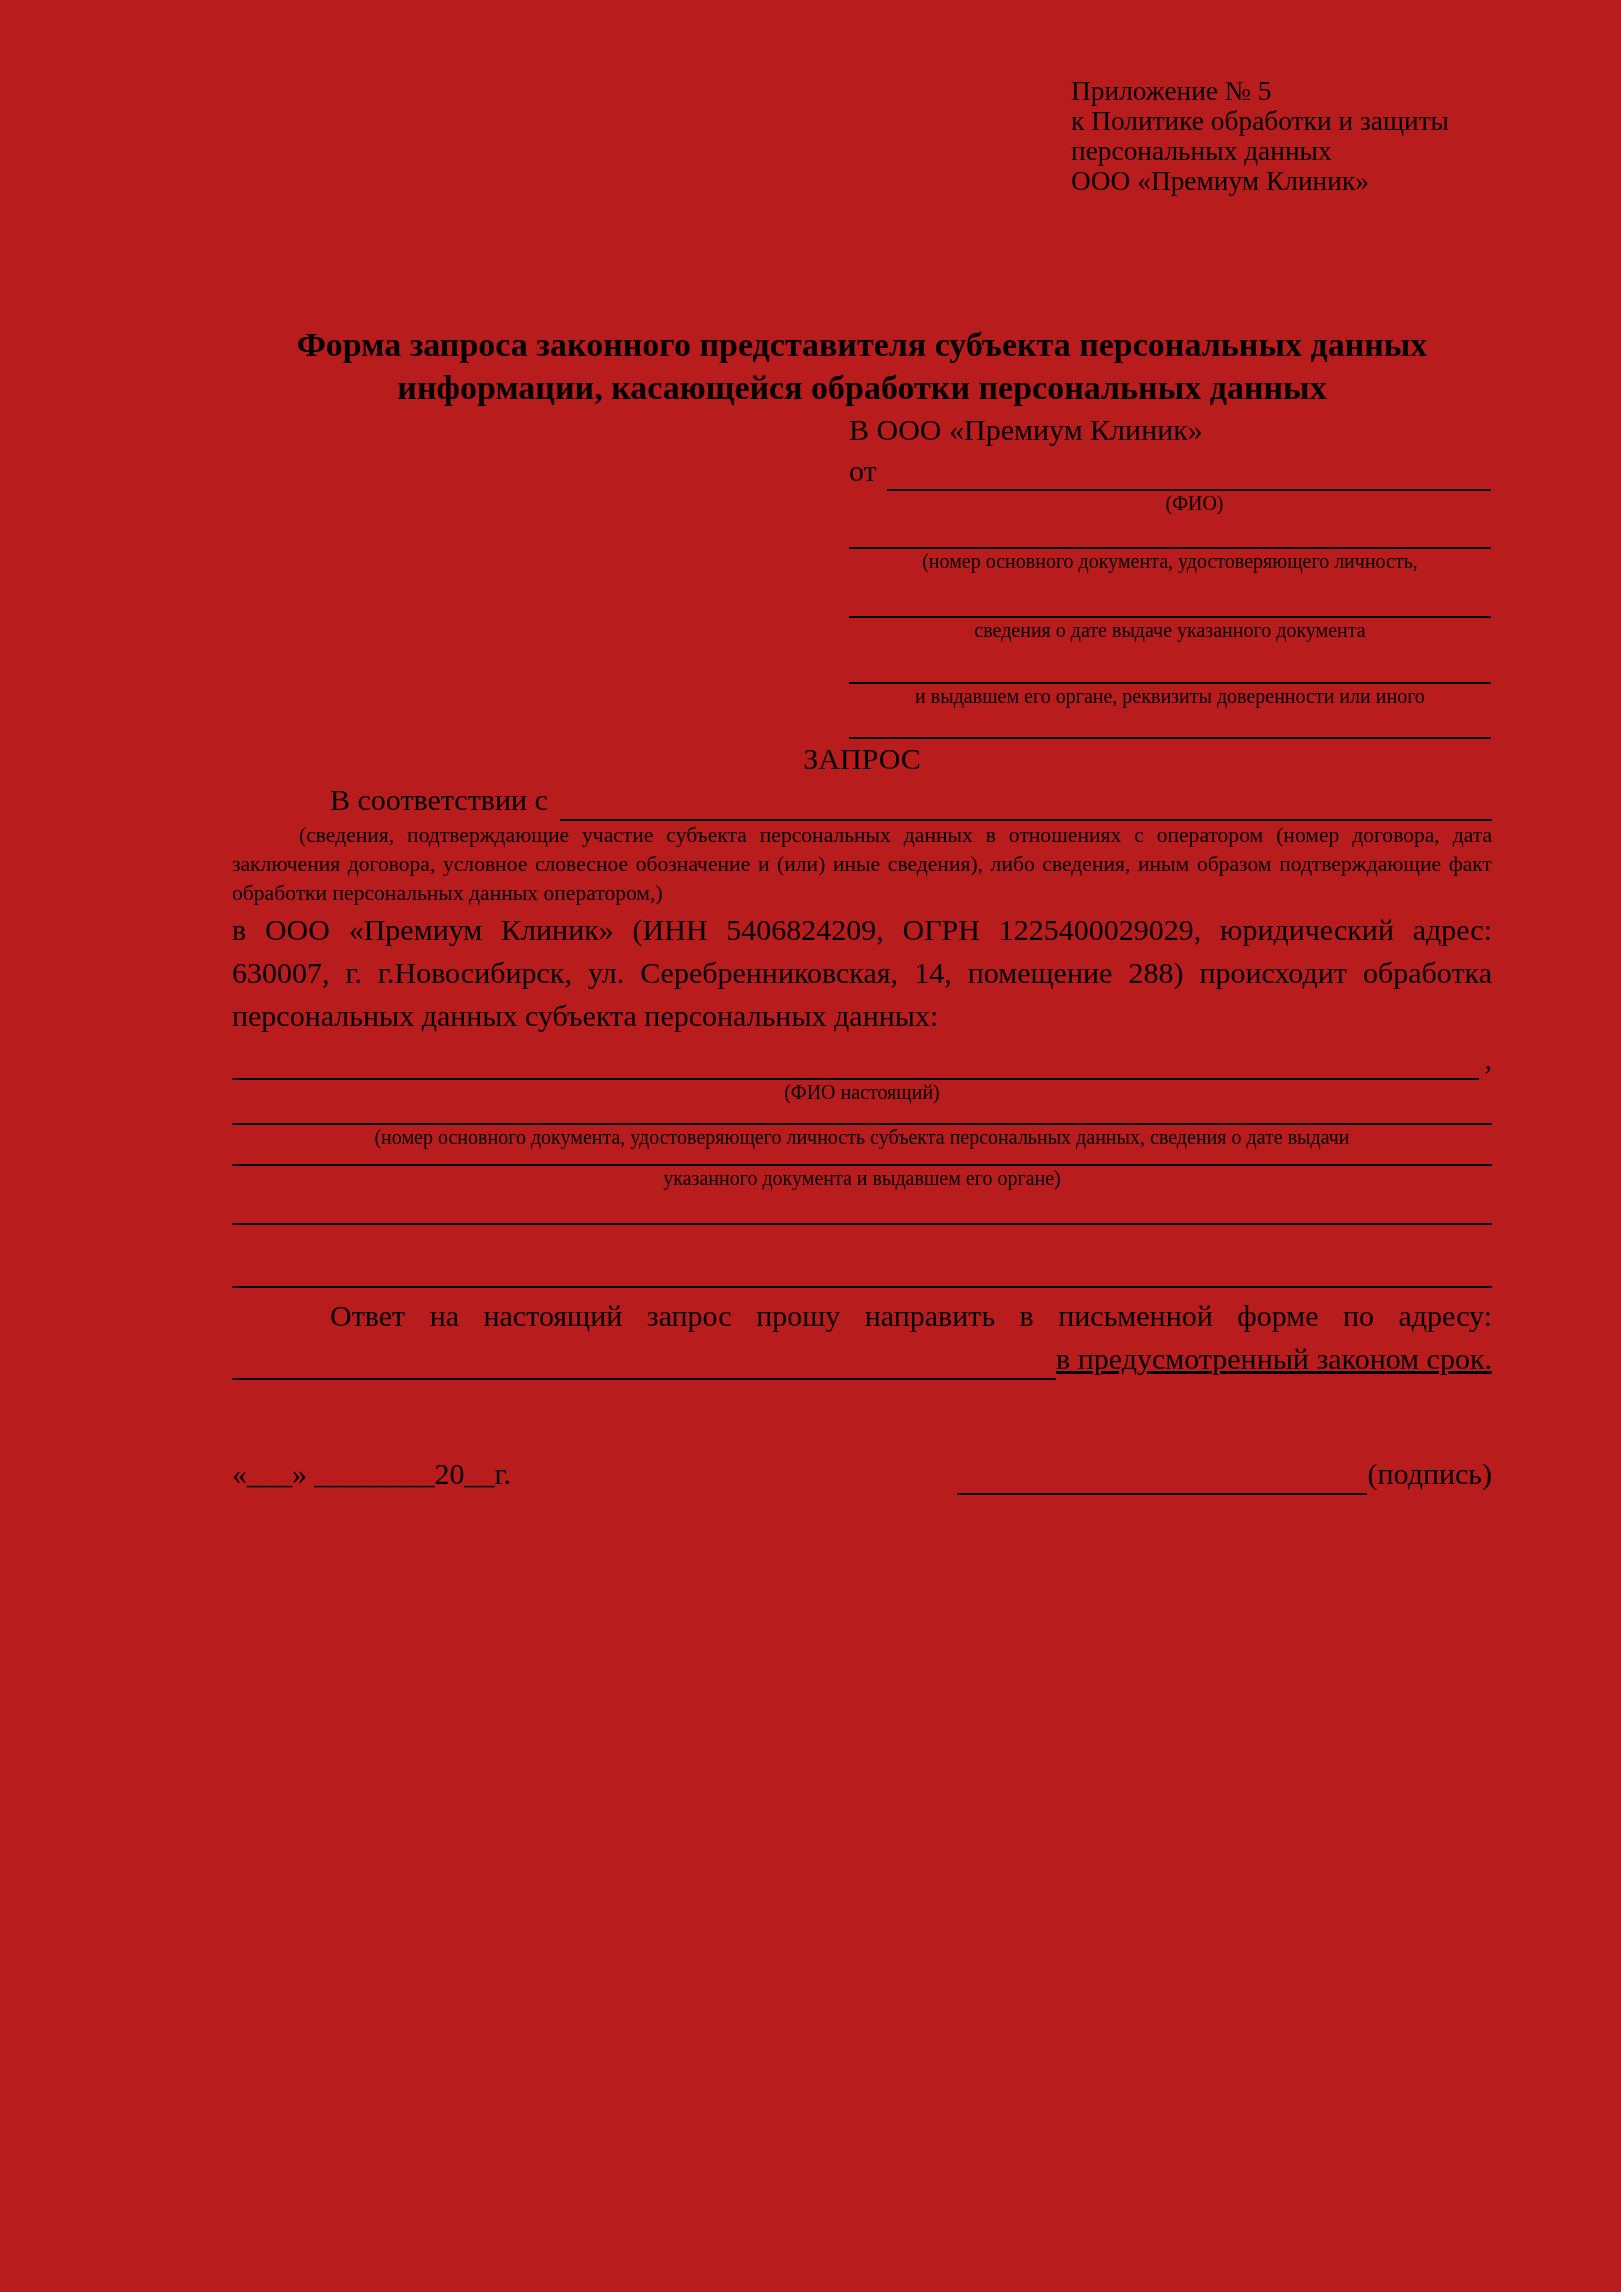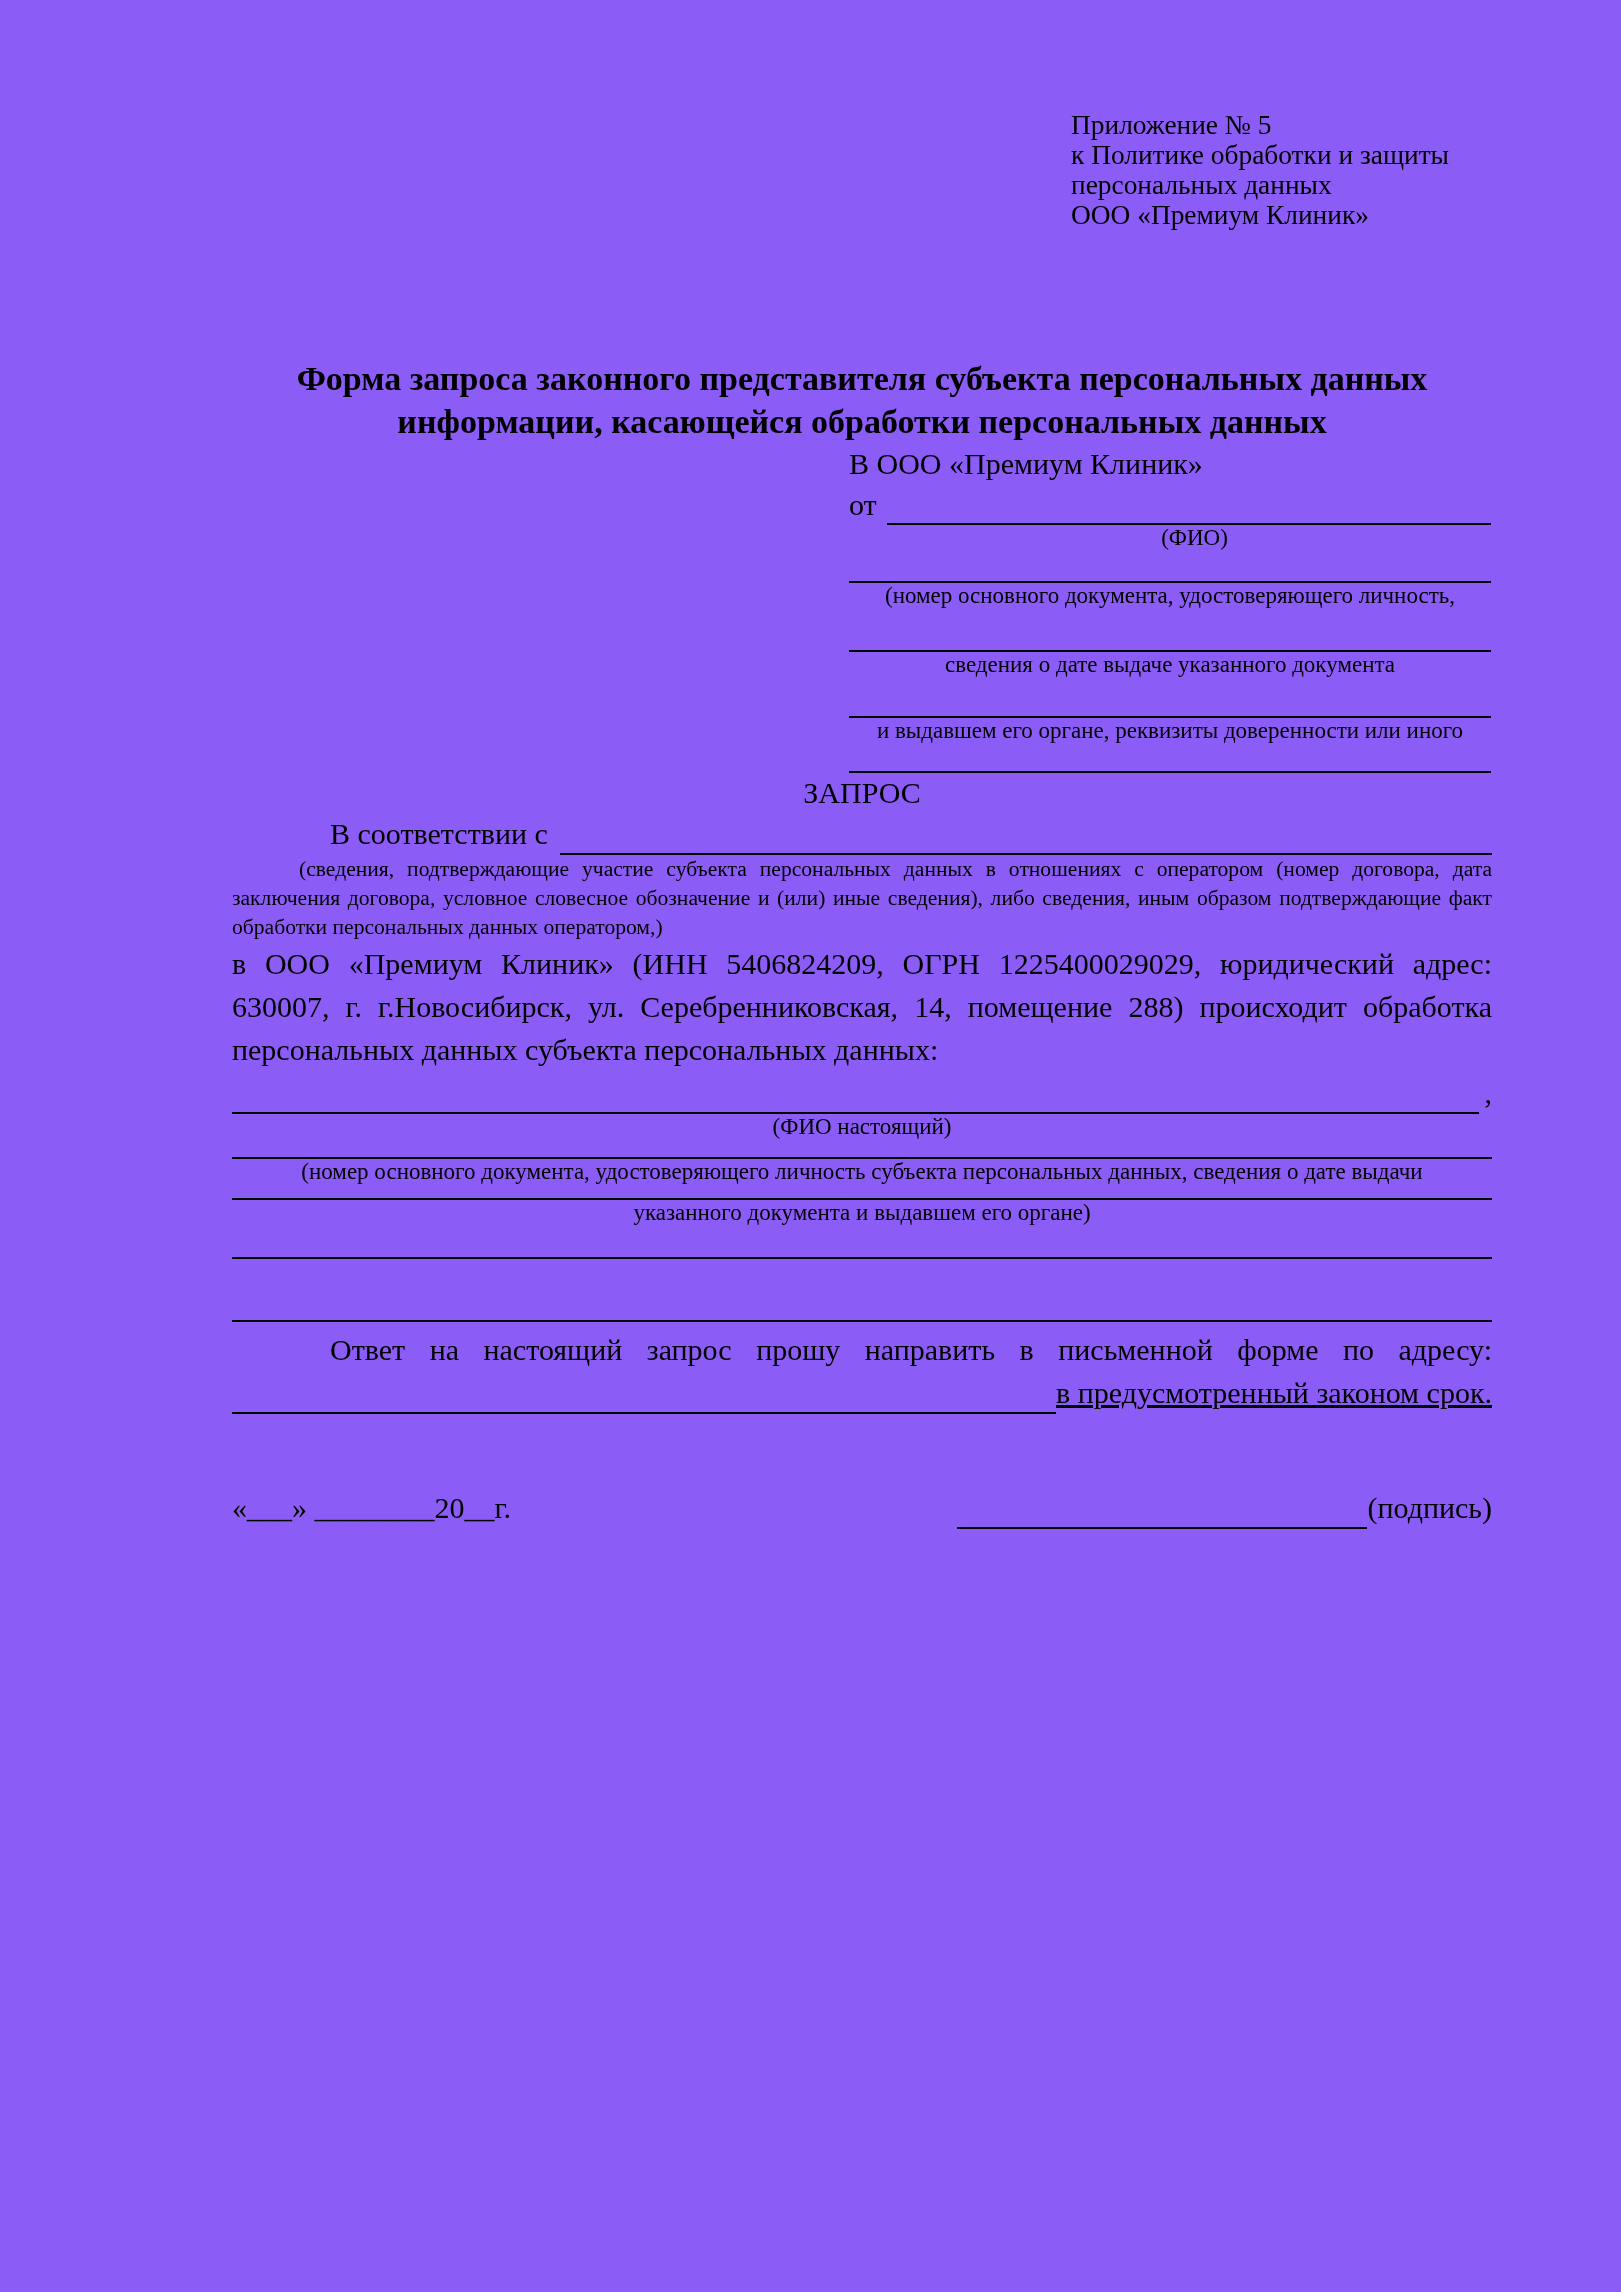--- a/index.html
+++ b/index.html
@@ -4,39 +4,39 @@
 <style>
   html,body{margin:0;padding:0;background:#ffffff;}
   body{
     width:1621px;height:2293px;
     font-family:"Liberation Serif","DejaVu Serif",serif;
     color:#000;
   }
   .page{
     position:relative;box-sizing:border-box;
     width:1621px;height:2293px;
-    padding:110px 129px 0 232px;
-    overflow:hidden;background:#8b5cf6;
+    padding:76px 129px 0 232px;
+    overflow:hidden;background:#b91c1c;
   }
   
   .appendix{
     margin-left:839px;width:420px;
     font-size:27.4px;line-height:30px;
   }
   
   .doc-title{
     margin-top:127px;text-align:center;
     font-size:34px;font-weight:bold;line-height:43px;
   }
   
   .addressee{margin-left:617px;width:642px;font-size:30px;}
   .addr-to{line-height:41px;}
   .from-row{display:flex;align-items:flex-end;height:41px;line-height:41px;}
   .from-row .uline{flex:1;border-bottom:2.9px solid #000;margin-left:9.8px;height:38px;}
-  .cap{font-size:23px;line-height:25.5px;text-align:center;white-space:nowrap;}
+  .cap{font-size:20px;line-height:25.5px;text-align:center;white-space:nowrap;}
   .cap-fio{padding-left:49px;}
   .fill{border-bottom:2.9px solid #000;}
   .p1{height:30px;} .p2{height:42px;} .p3{height:38px;} .p4{height:28px;}
   
   .zapros{text-align:center;font-size:30px;line-height:39px;}
   
   .according-row{display:flex;align-items:flex-end;height:43px;line-height:43px;font-size:30px;padding-left:98px;}
   .according-row .uline{flex:1;border-bottom:2.9px solid #000;margin-left:11.8px;height:39px;}
   .small-note{
     font-size:21.6px;line-height:29px;text-align:justify;text-indent:67px;

